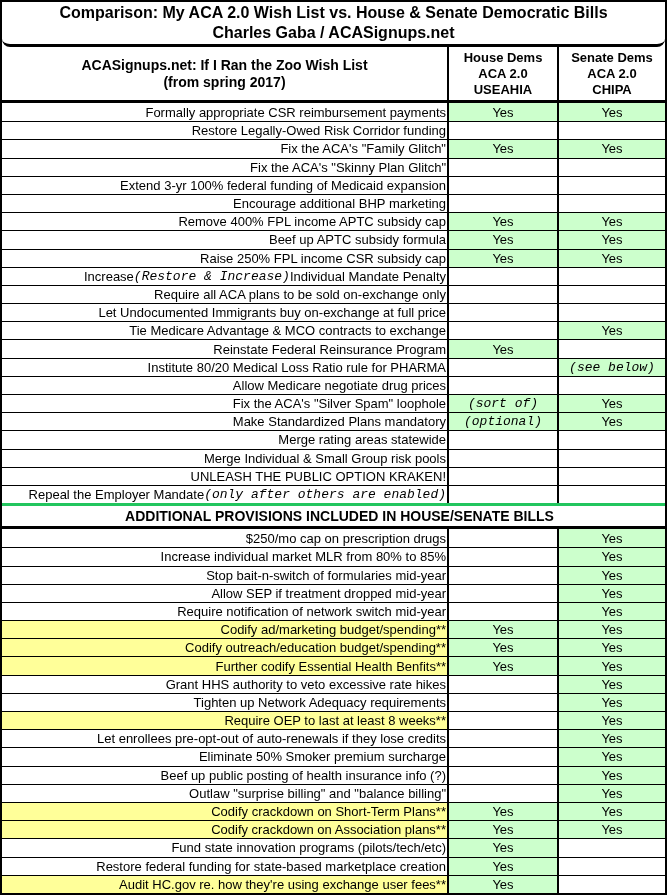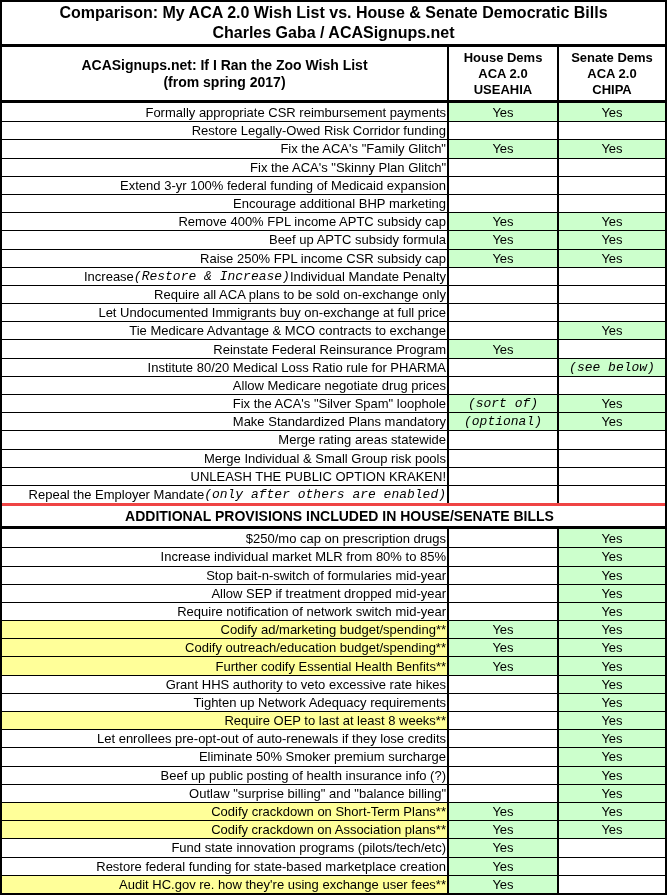--- a/index.html
+++ b/index.html
@@ -17,20 +17,21 @@
     height: 45px;
     border-bottom: 3px solid #000;
     display: flex;
     flex-direction: column;
     align-items: center;
     justify-content: center;
     font-weight: bold;
     font-size: 16px;
     line-height: 20px;
     text-align: center;
+    border-radius: 8px;
   }
   .header-row {
     height: 56px;
     border-bottom: 3px solid #000;
     display: grid;
     grid-template-columns: 447px 110px 1fr;
   }
   .header-row .cell {
     display: flex;
     flex-direction: column;
@@ -57,21 +58,21 @@
     overflow: hidden;
     white-space: nowrap;
   }
   .row .label-cell { justify-content: flex-end; padding-right: 1px; }
   .row .val-cell   { justify-content: center; }
   .green  { background: var(--cell-green); }
   .yellow { background: var(--row-yellow); }
   .italic { font-style: italic; font-family: Liberation Mono, monospace; }
   .section-header {
     height: 26px;
-    border-top: 3px solid #ef4444;
+    border-top: 3px solid #22c55e;
     border-bottom: 3px solid #000;
     display: flex;
     align-items: center;
     justify-content: center;
     font-weight: bold;
     font-size: 14px;
     text-align: center;
     padding-left: 12px;
   }
 </style>

